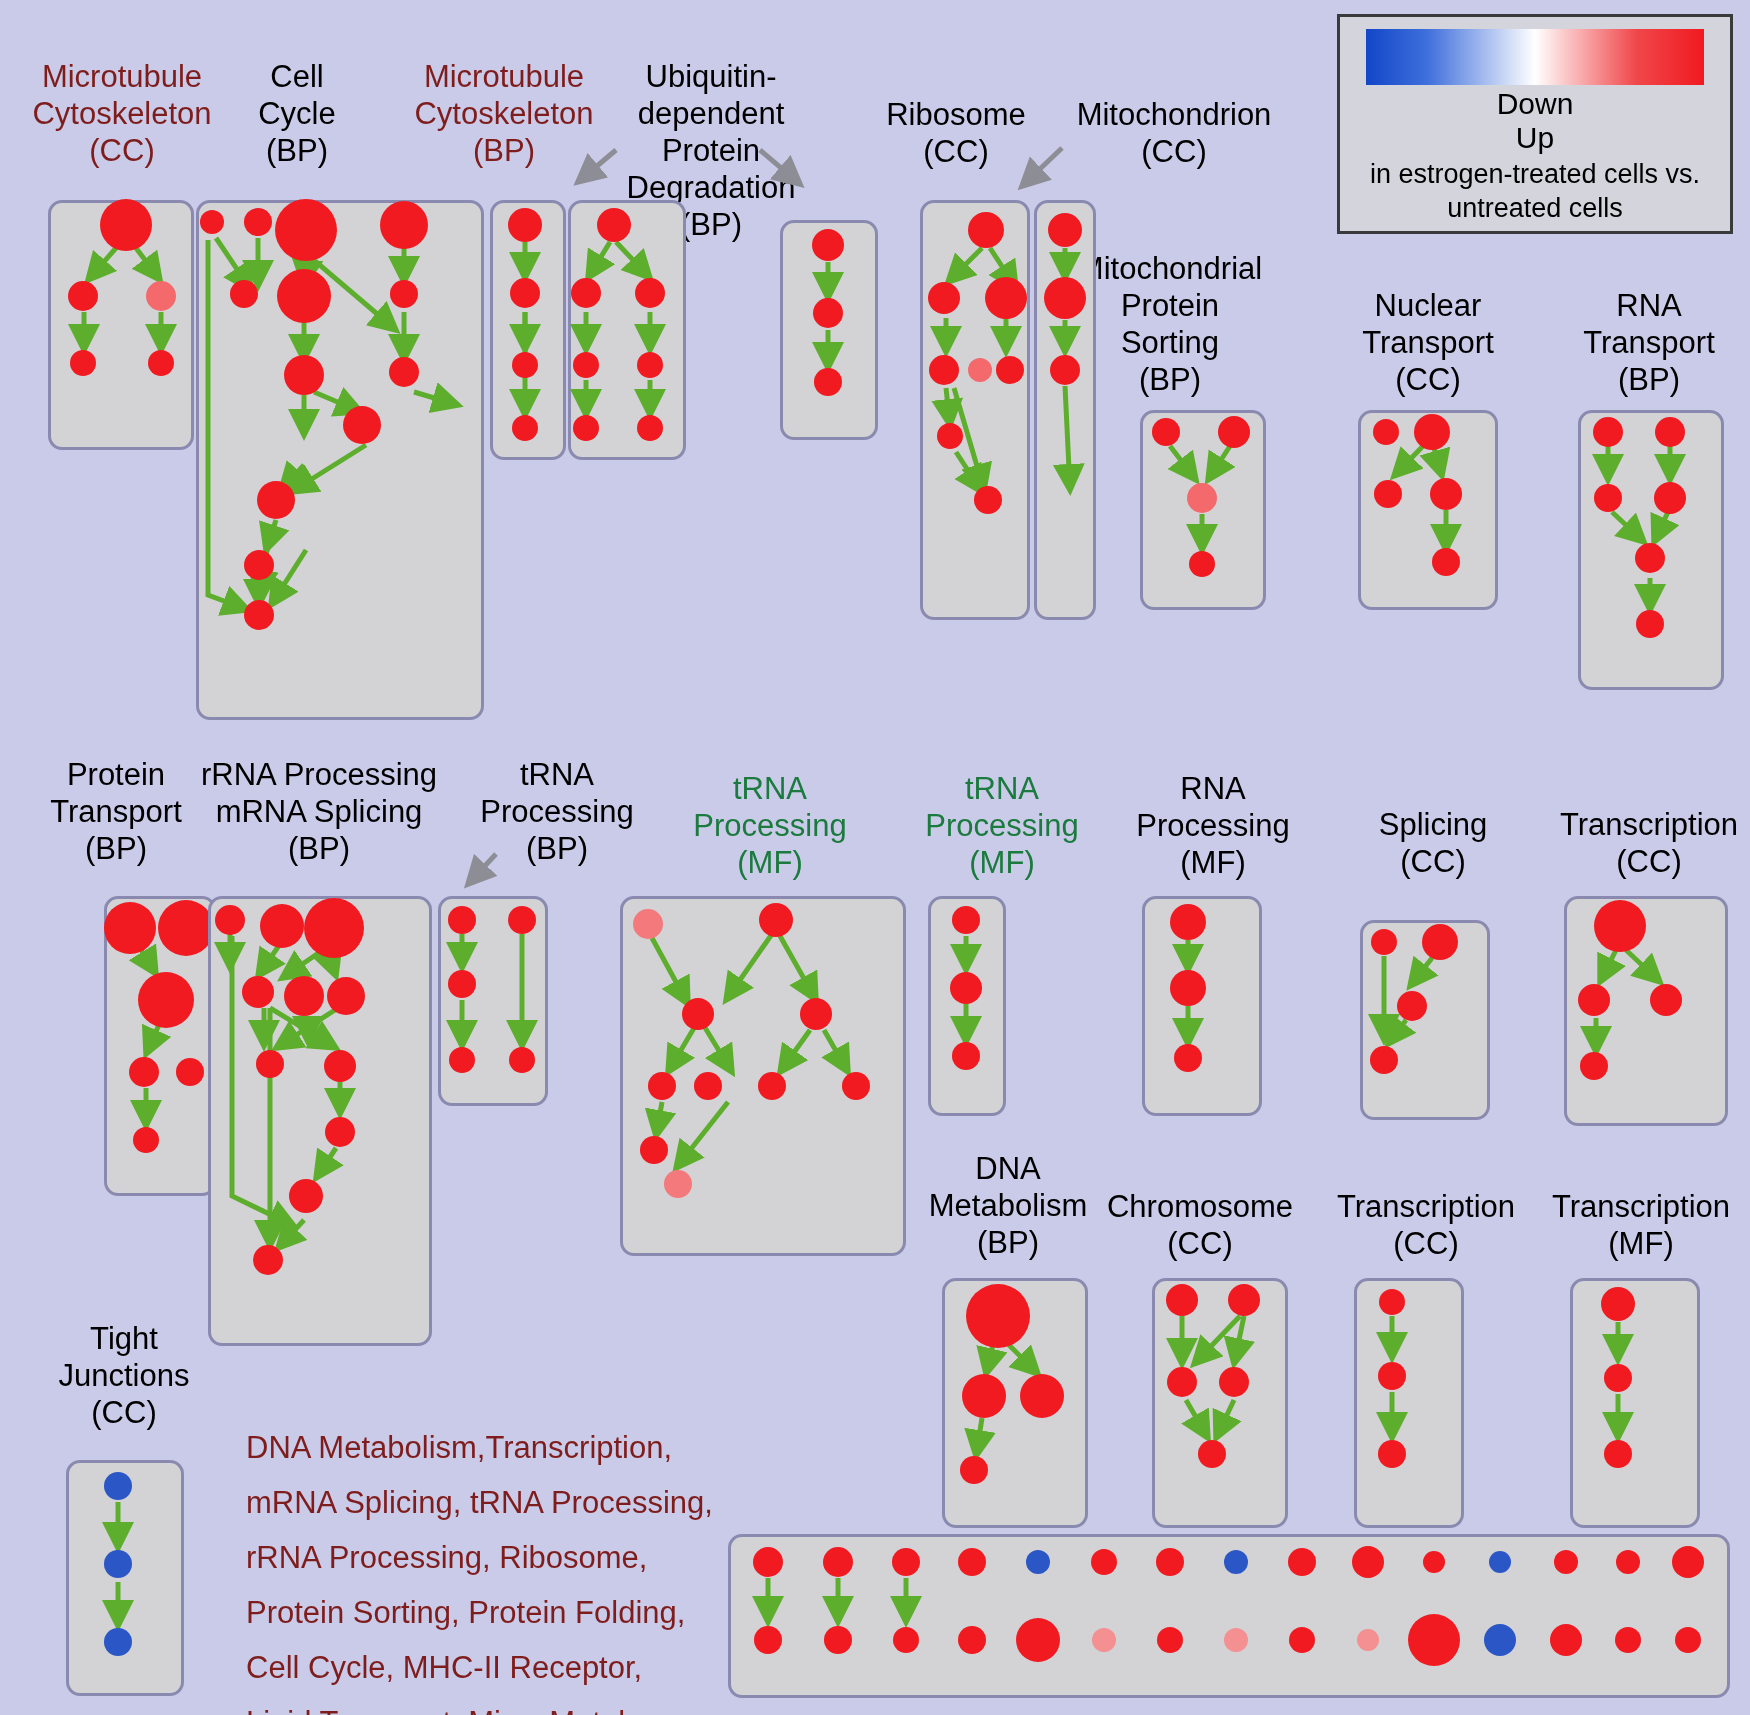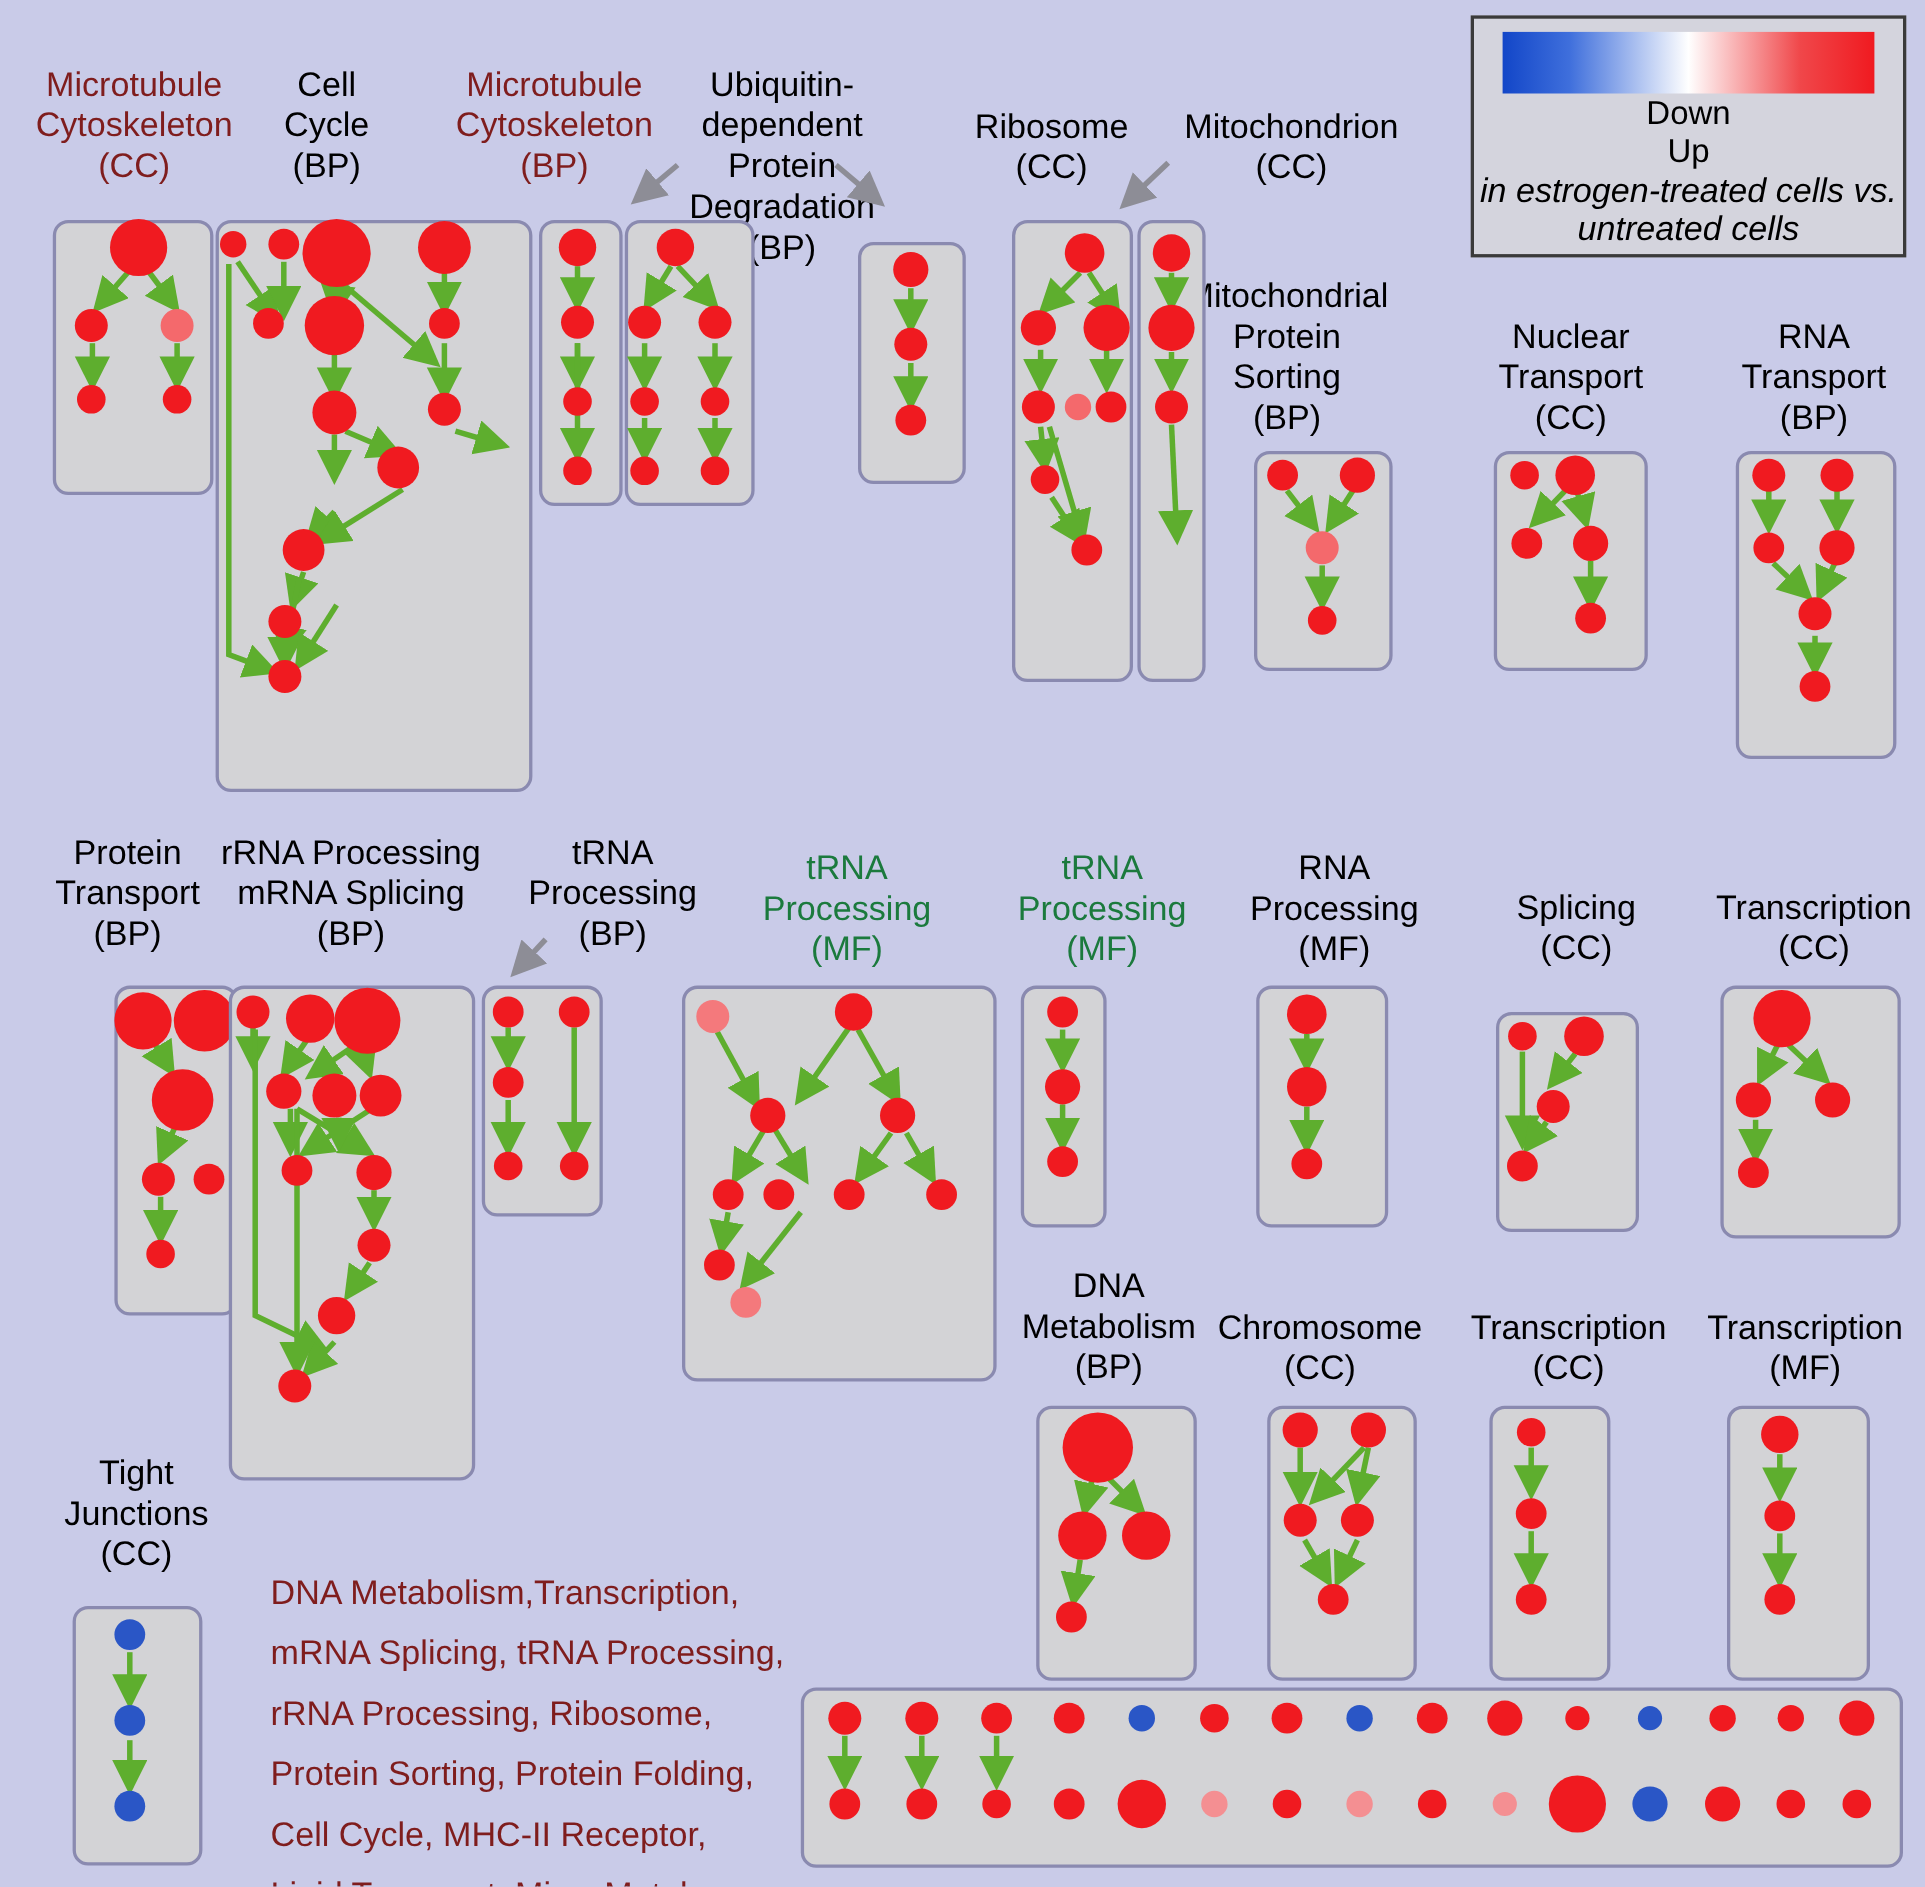--- a/index.html
+++ b/index.html
@@ -39,21 +39,21 @@
   }
   .legend .ltitle{font-size:32px;margin-top:14px;}
   .legend .lbar{
     height:56px;margin:12px 26px 0 26px;
     background:linear-gradient(to right,#1246c8 0%,#3f6fdc 18%,#ffffff 50%,#f0474a 80%,#f01a20 100%);
   }
   .legend .lrow{
     display:flex;justify-content:space-between;
     margin:2px 26px 0 26px;font-size:30px;flex-direction:column;
   }
-  .legend .lsub{font-size:31px;line-height:34px;margin-top:2px;font-style:italic;}
+  .legend .lsub{font-size:27px;line-height:34px;margin-top:2px;}
   svg.net{position:absolute;overflow:visible;}
   .arrowline{stroke:#5eae2e;stroke-width:5;fill:none;}
   .node{stroke:none;}
   .textblock{
     position:absolute;font-size:31px;line-height:55px;color:#7f1d1d;white-space:pre-line;
   }
 </style>
 </head>
 <body>
 

